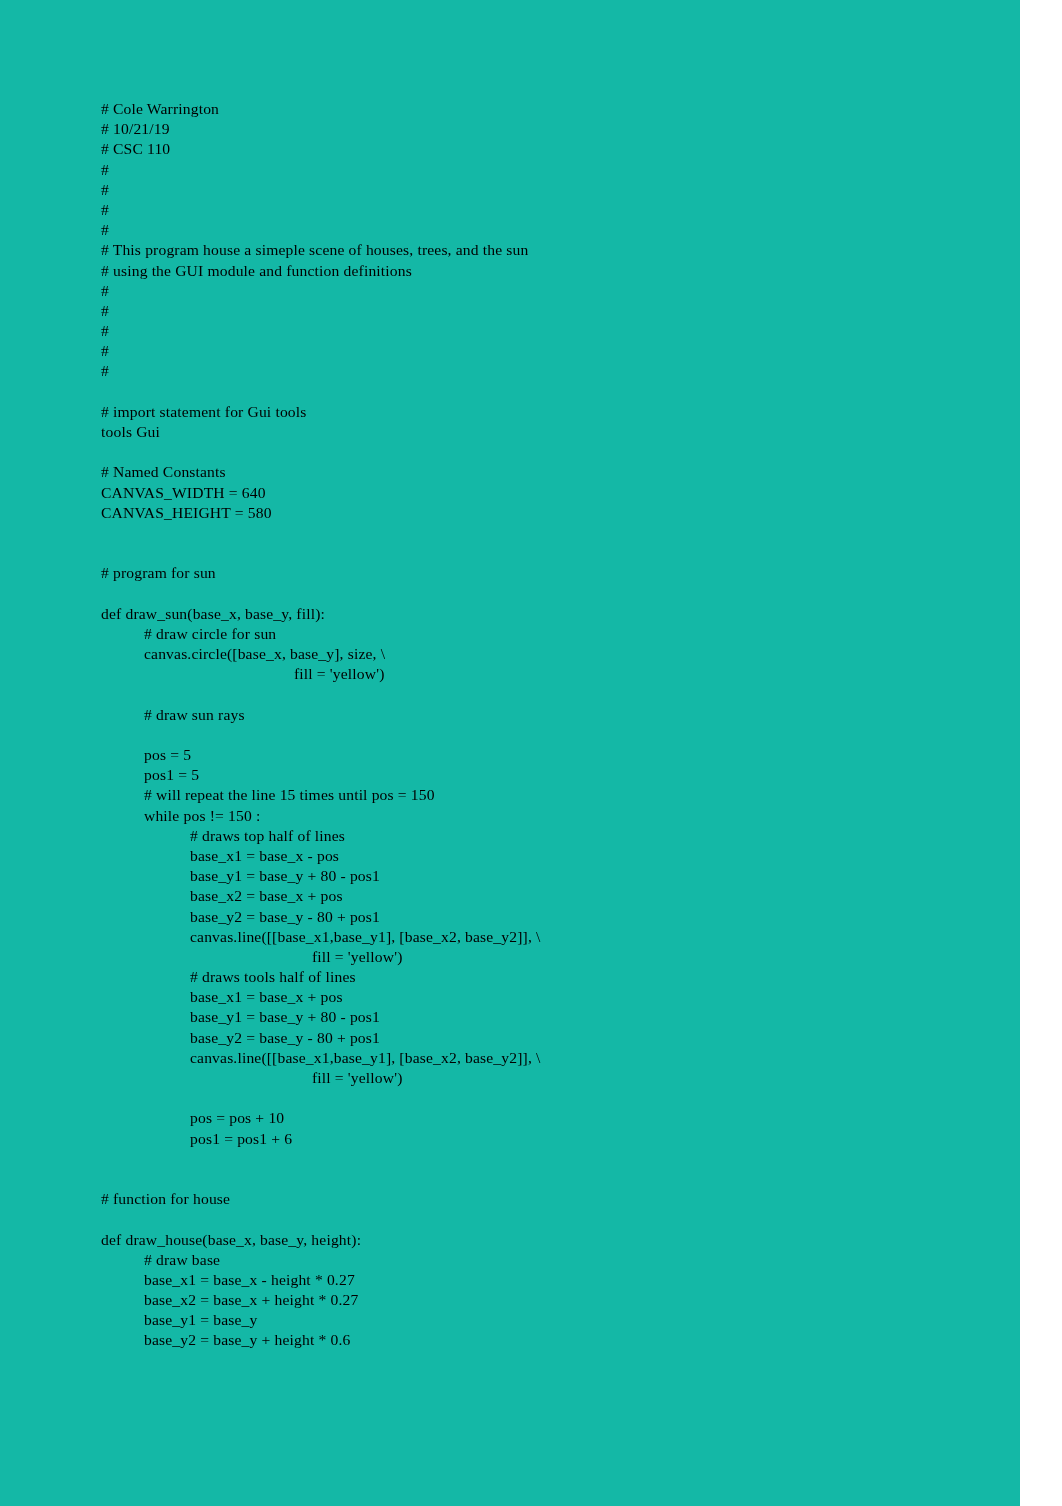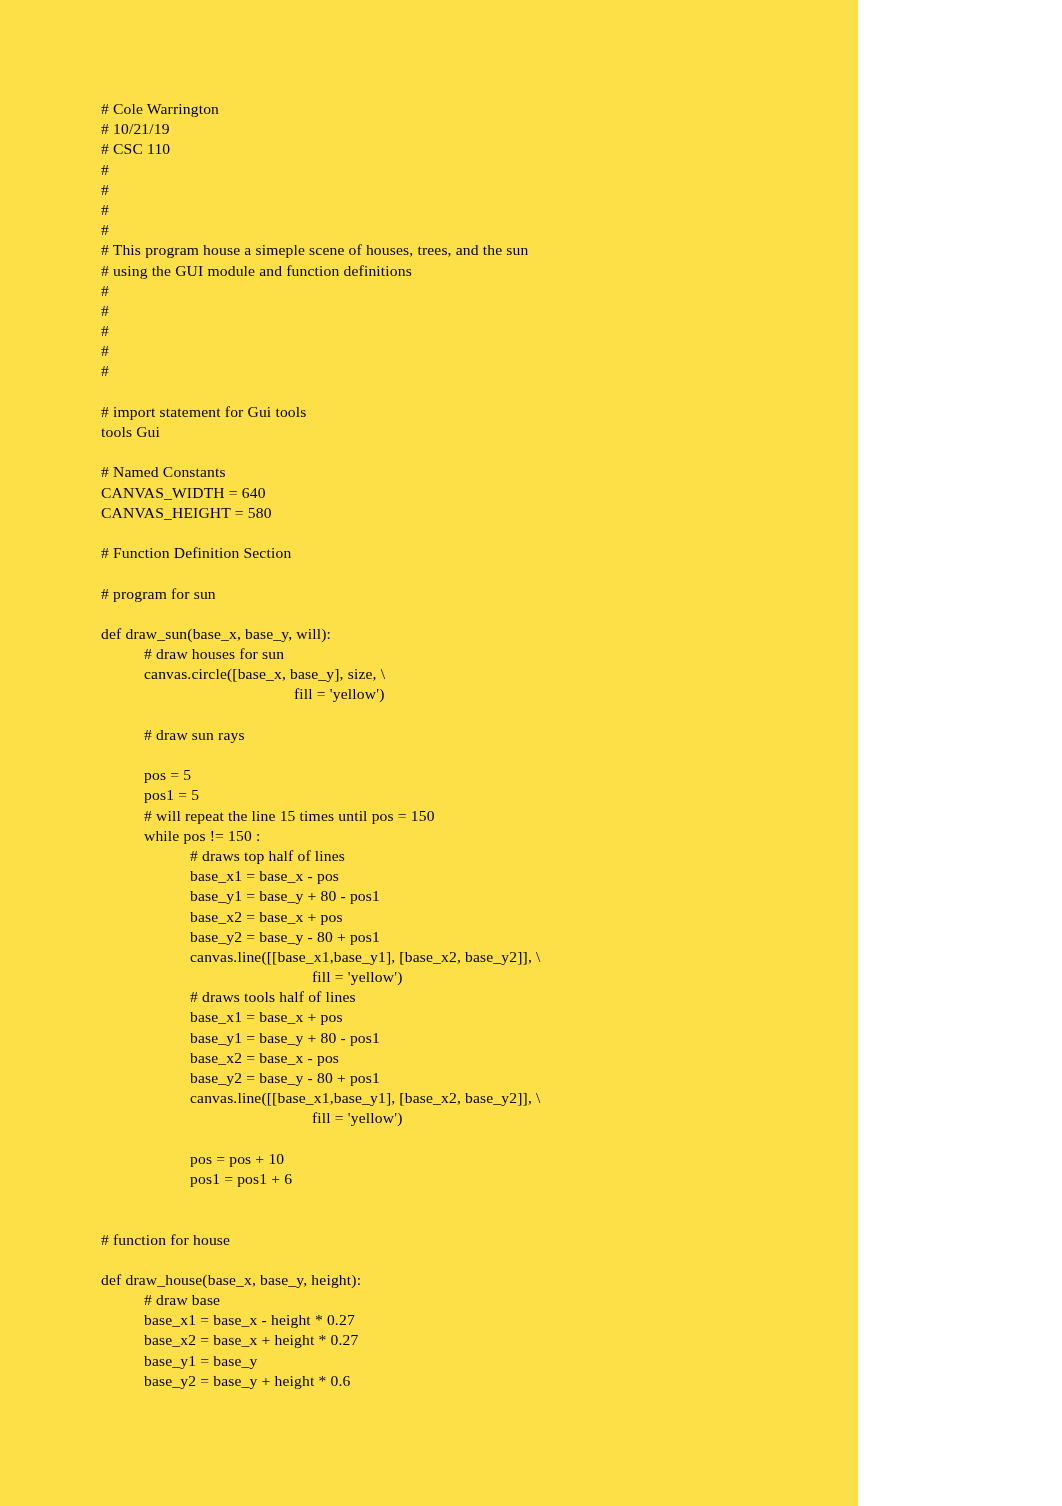--- a/index.html
+++ b/index.html
@@ -11,23 +11,23 @@
   body {
     width: 1062px;
     height: 1506px;
     overflow: hidden;
     font-family: "Liberation Serif", "DejaVu Serif", serif;
     color: #000000;
     -webkit-font-smoothing: antialiased;
   }
   #page {
     position: relative;
-    width: 858px;
+    width: 1020px;
     height: 1506px;
-    background: #fde047;
+    background: #14b8a6;
   }
   #code-listing {
     position: absolute;
     left: 101px;
     top: 99px;
     width: 900px;
   }
   .code-line {
     font-family: "Liberation Serif", "DejaVu Serif", serif;
     font-size: 15.6px;
@@ -67,46 +67,44 @@
       <div class="code-line i0">#</div>
       <div class="code-line i0">#</div>
       <div class="code-line i0 blank">&nbsp;</div>
       <div class="code-line i0"># import statement for Gui tools</div>
       <div class="code-line i0">tools Gui</div>
       <div class="code-line i0 blank">&nbsp;</div>
       <div class="code-line i0"># Named Constants</div>
       <div class="code-line i0">CANVAS_WIDTH = 640</div>
       <div class="code-line i0">CANVAS_HEIGHT = 580</div>
       <div class="code-line i0 blank">&nbsp;</div>
-      <div class="code-line i0"># Function Definition Section</div>
       <div class="code-line i0 blank">&nbsp;</div>
       <div class="code-line i0"># program for sun</div>
       <div class="code-line i0 blank">&nbsp;</div>
-      <div class="code-line i0">def draw_sun(base_x, base_y, will):</div>
-      <div class="code-line i1"># draw houses for sun</div>
+      <div class="code-line i0">def draw_sun(base_x, base_y, fill):</div>
+      <div class="code-line i1"># draw circle for sun</div>
       <div class="code-line i1">canvas.circle([base_x, base_y], size, \</div>
       <div class="code-line i-cont1">fill = 'yellow')</div>
       <div class="code-line i0 blank">&nbsp;</div>
       <div class="code-line i1"># draw sun rays</div>
       <div class="code-line i0 blank">&nbsp;</div>
       <div class="code-line i1">pos = 5</div>
       <div class="code-line i1">pos1 = 5</div>
       <div class="code-line i1"># will repeat the line 15 times until pos = 150</div>
       <div class="code-line i1">while pos != 150 :</div>
       <div class="code-line i2"># draws top half of lines</div>
       <div class="code-line i2">base_x1 = base_x - pos</div>
       <div class="code-line i2">base_y1 = base_y + 80 - pos1</div>
       <div class="code-line i2">base_x2 = base_x + pos</div>
       <div class="code-line i2">base_y2 = base_y - 80 + pos1</div>
       <div class="code-line i2">canvas.line([[base_x1,base_y1], [base_x2, base_y2]], \</div>
       <div class="code-line i-cont2">fill = 'yellow')</div>
       <div class="code-line i2"># draws tools half of lines</div>
       <div class="code-line i2">base_x1 = base_x + pos</div>
       <div class="code-line i2">base_y1 = base_y + 80 - pos1</div>
-      <div class="code-line i2">base_x2 = base_x - pos</div>
       <div class="code-line i2">base_y2 = base_y - 80 + pos1</div>
       <div class="code-line i2">canvas.line([[base_x1,base_y1], [base_x2, base_y2]], \</div>
       <div class="code-line i-cont2">fill = 'yellow')</div>
       <div class="code-line i0 blank">&nbsp;</div>
       <div class="code-line i2">pos = pos + 10</div>
       <div class="code-line i2">pos1 = pos1 + 6</div>
       <div class="code-line i0 blank">&nbsp;</div>
       <div class="code-line i0 blank">&nbsp;</div>
       <div class="code-line i0"># function for house</div>
       <div class="code-line i0 blank">&nbsp;</div>

